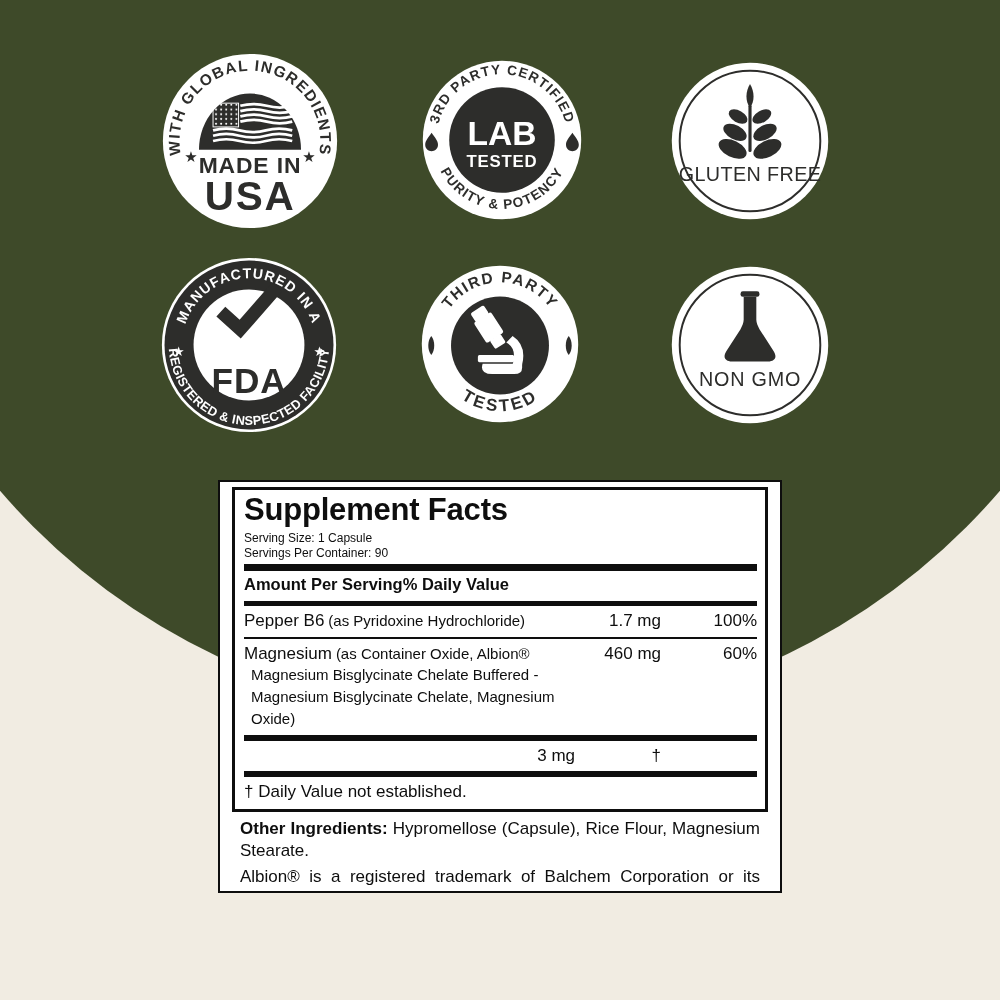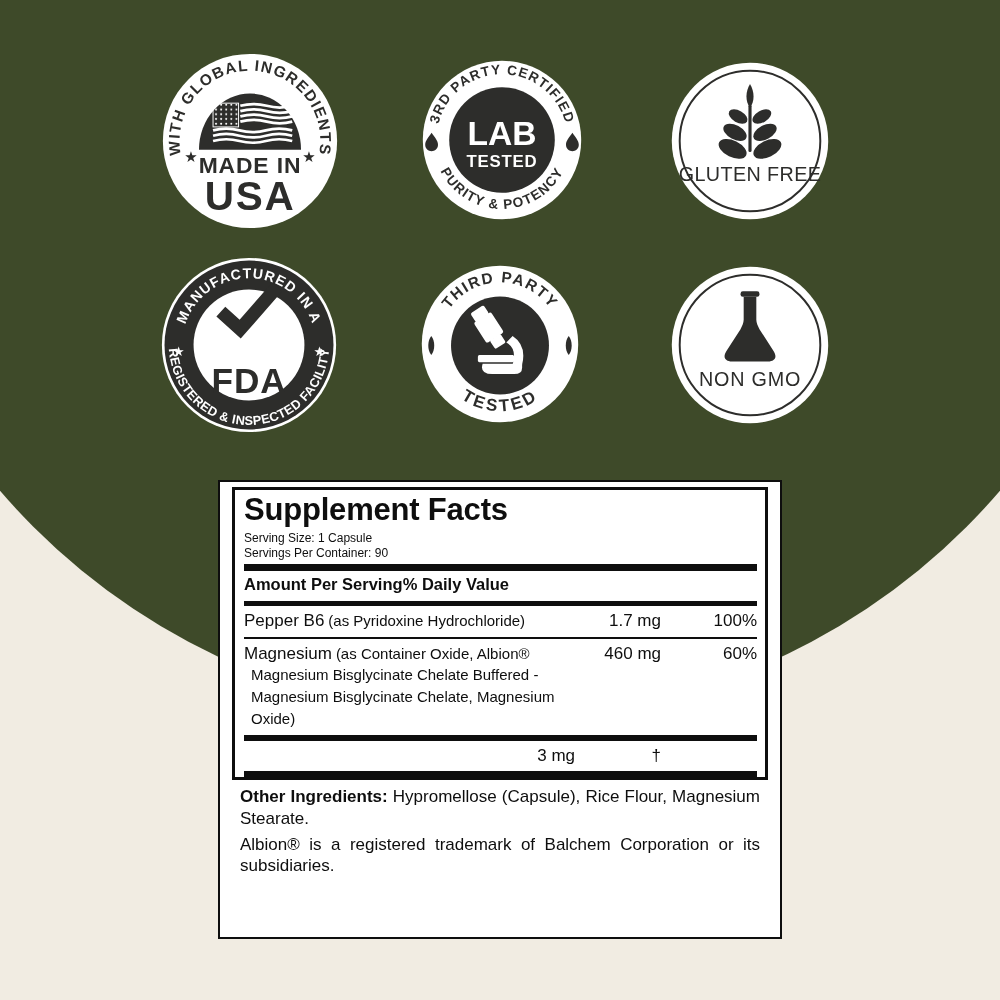--- a/index.html
+++ b/index.html
@@ -15,21 +15,21 @@
   .badge{position:absolute;}
   svg{font-family:"Liberation Sans",sans-serif;}
   svg text{font-family:"Liberation Sans",sans-serif;}
   .arc-dk{fill:#2d2d2b;font-weight:700;}
   .arc-wh{fill:#ffffff;font-weight:700;}
   .ink{fill:#2d2d2b;}
   .wht{fill:#ffffff;}
 
   
   .panel{
-    position:absolute;left:218px;top:480px;width:564px;height:459px;
+    position:absolute;left:218px;top:480px;width:564px;height:413px;
     background:#ffffff;border:2px solid #0e0e0e;box-sizing:border-box;
     padding:5px 12px 0 12px;color:#0e0e0e;overflow:hidden;
   }
   .sfbox{border:3px solid #0e0e0e;padding:2px 8px 0 9px;}
   .sf-title{font-size:31px;font-weight:700;letter-spacing:-0.2px;line-height:1.12;margin:1px 0 3px 0;}
   .sf-line{font-size:12px;line-height:1.24;}
   .bar{background:#0e0e0e;}
   .b7{height:7px;margin:4px 0 0 0;}
   .b5{height:5px;margin:3px 0 0 0;}
   .b6{height:6px;margin:0;}
@@ -204,20 +204,21 @@
         <div class="ndv">60%</div>
       </div>
       <div class="bar b6"></div>
 
       <div class="nrow">
         <div class="namt">3 mg</div>
         <div class="ndv">†</div>
       </div>
       <div class="bar b6"></div>
 
+      <div class="sf-foot">† Daily Value not established.</div>
     </div>
 
     <div class="oi">
       <p class="just"><b>Other Ingredients:</b> <span>Hypromellose (Capsule), Rice Flour, Magnesium Stearate.</span></p>
       <p class="just">Albion® is a registered trademark of Balchem Corporation or its subsidiaries.</p>
 
     </div>
   </div>
 
 </div>

